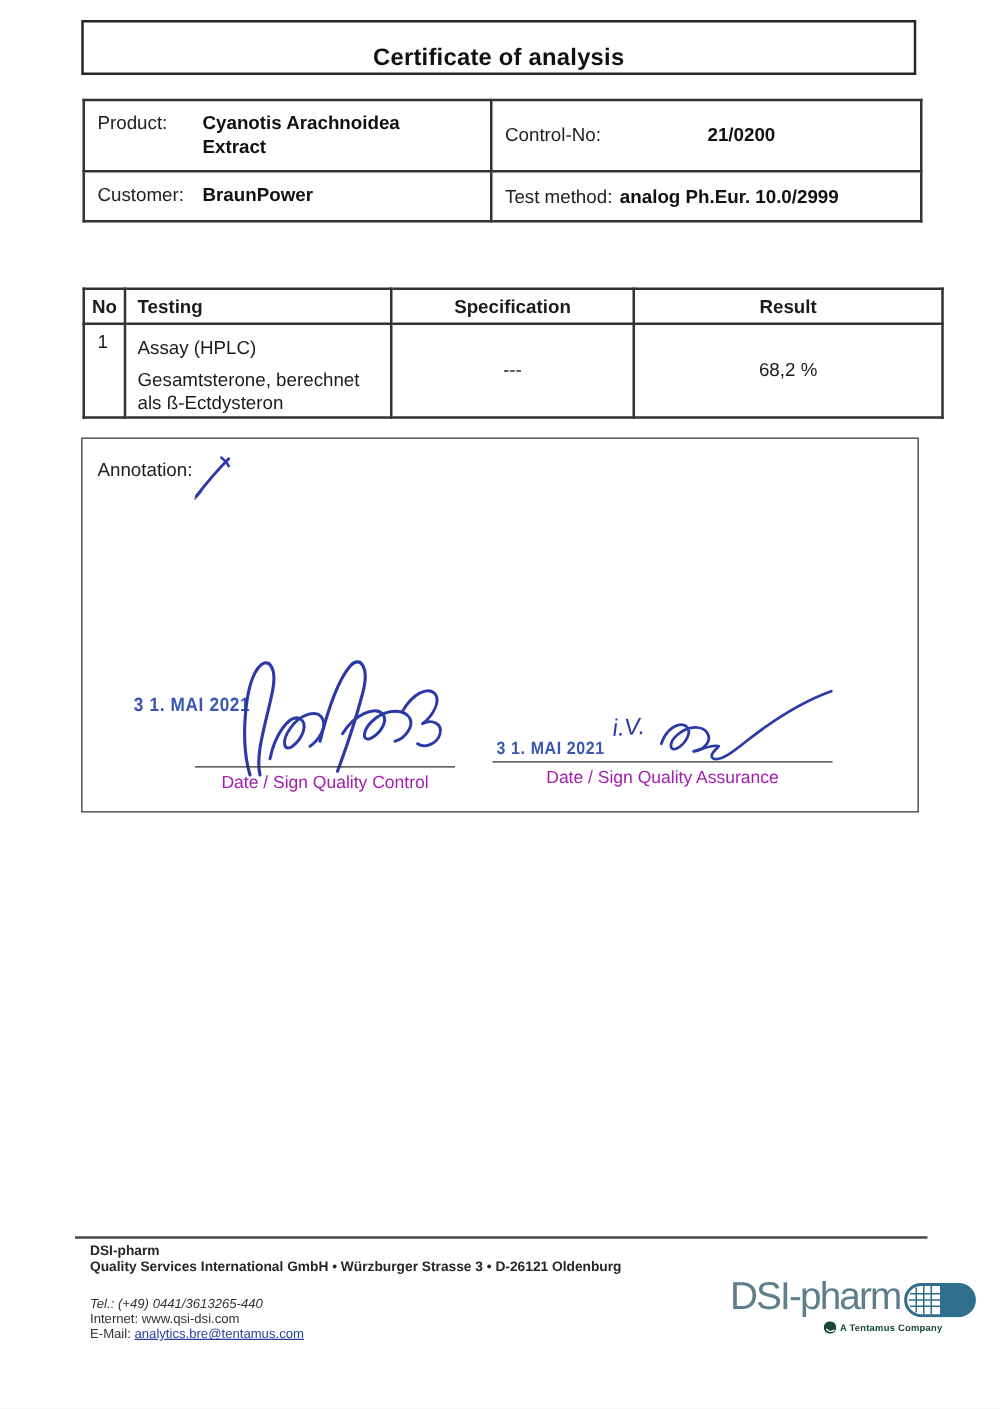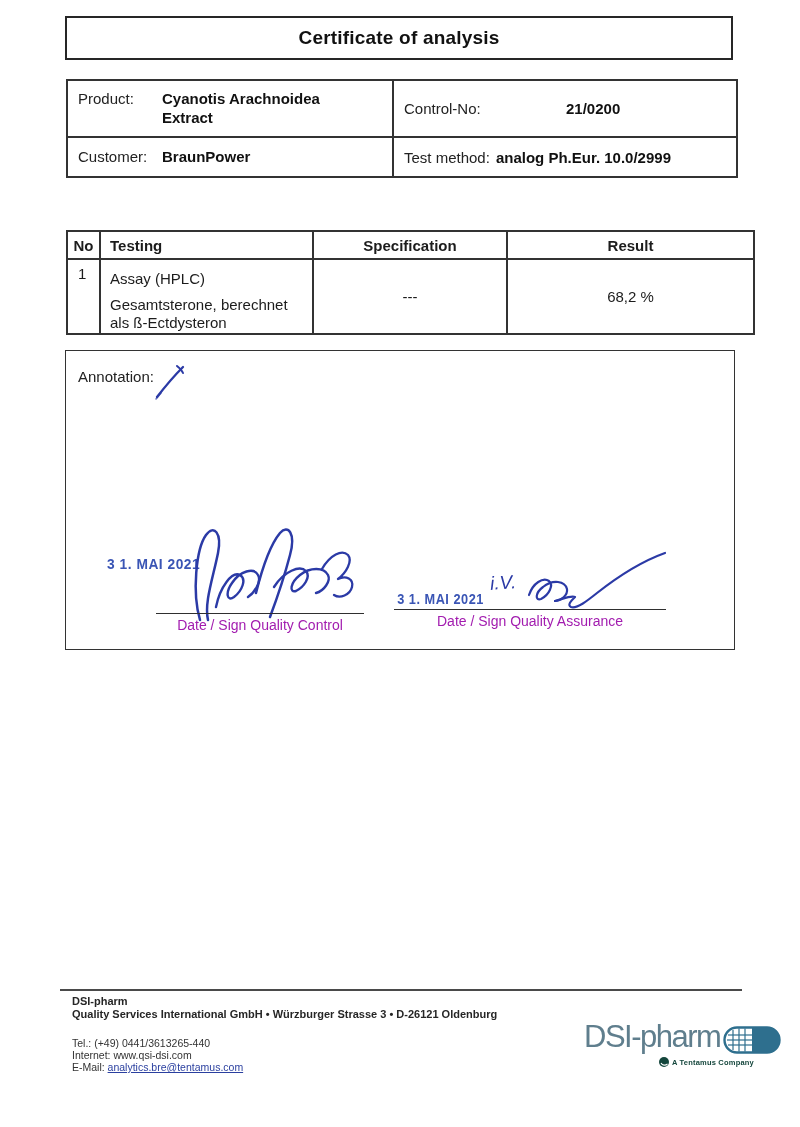--- a/index.html
+++ b/index.html
@@ -4,21 +4,21 @@
 <style>
   * { margin:0; padding:0; box-sizing:border-box; }
   body { background:#e8e8e8; font-family:"Liberation Sans","DejaVu Sans",sans-serif; }
   .page {
     position:relative; width:800px; height:1127px; background:#ffffff;
     margin:0 auto; overflow:hidden; color:#1e1e1e;
   }
   
   .title-box {
     position:absolute; left:65px; top:16px; width:668px; height:44px;
-    border:2.5px solid #262626; display:flex; align-items:center; justify-content:center;
+    border:2.5px solid #262626; display:flex; align-items:flex-end; justify-content:center;
   }
   .title-box h1 { font-size:19px; font-weight:bold; color:#111; letter-spacing:.2px; }
 
   
   table.ptable {
     position:absolute; left:66px; top:79px; width:670px;
     border-collapse:collapse; table-layout:fixed; font-size:15px;
   }
   table.ptable td { border:2px solid #333; padding:0 10px; vertical-align:middle; }
   td.pl { width:326px; }
@@ -76,21 +76,21 @@
   .sig-line-right { left:328px; top:258px; width:272px; }
   .sig-caption { position:absolute; font-size:14px; color:#a21caf; text-align:center; }
   .sig-caption-left  { left:78px;  top:266px; width:232px; }
   .sig-caption-right { left:322px; top:262px; width:284px; }
 
   
   .footer-rule { position:absolute; left:60px; top:989px; width:682px; border-top:2px solid #4a4a4a; }
   .f-company-short { position:absolute; left:72px; top:995px;  font-size:11px; font-weight:bold; color:#262626; }
   .f-company-line  { position:absolute; left:72px; top:1008px; font-size:11px; font-weight:bold; color:#262626; }
   .f-contact { position:absolute; left:72px; font-size:10.5px; color:#333; }
-  .f-tel      { top:1037px; }
+  .f-tel      { top:1037px;font-style:italic; }
   .f-internet { top:1049px; }
   .f-email    { top:1061px; }
   .email-link { color:#2a3f9f; text-decoration:underline; }
 
   .logo-block { position:absolute; left:584px; top:1019px; display:flex; align-items:center; }
   .logo-text { font-size:31px; color:#5f7e8d; letter-spacing:-1.5px; font-weight:400; }
   .logo-capsule { margin-left:3px; margin-top:5px; }
   .tagline-block { position:absolute; left:659px; top:1057px; display:flex; align-items:center; gap:3px;justify-content:space-between; }
   .tagline-text { font-size:7.5px; font-weight:bold; color:#14463c; letter-spacing:.2px; }
 

